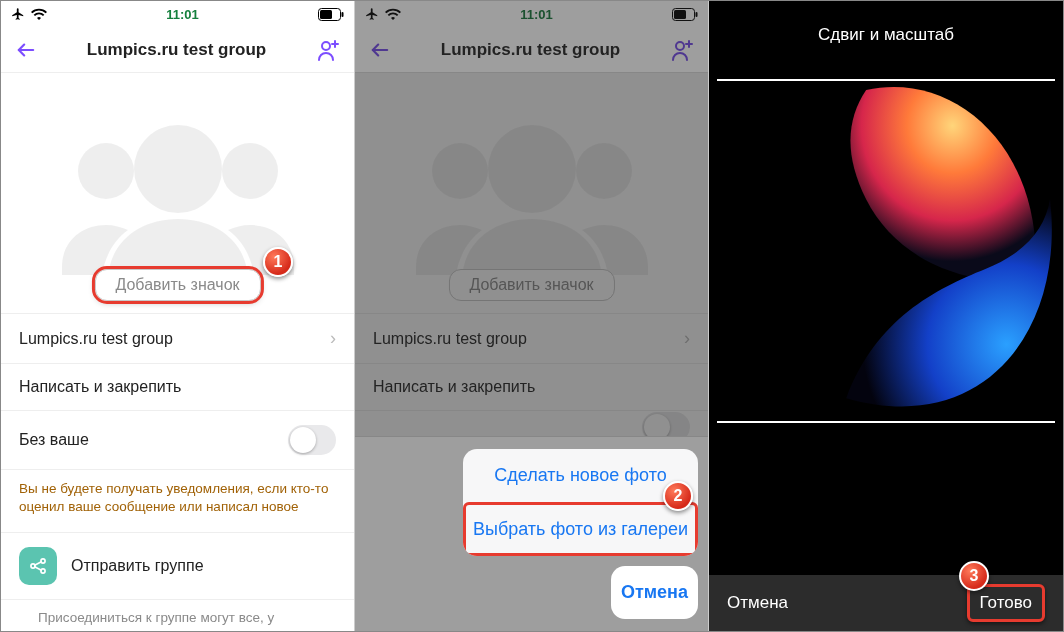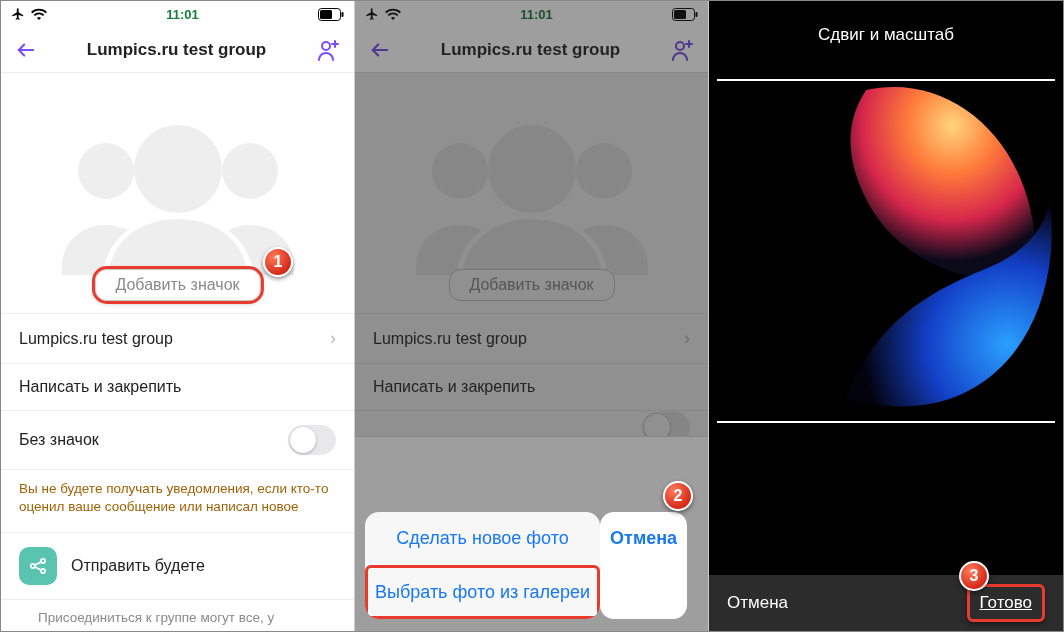--- a/index.html
+++ b/index.html
@@ -131,21 +131,21 @@
   
   .dim-overlay {
     position: absolute; inset: 0;
     background: rgba(40,40,40,0.45);
     pointer-events: none;
   }
   .s2-content-wrap { filter: brightness(0.9); }
   .action-sheet {
     position: absolute;
     left: 10px; right: 10px; bottom: 12px;
-    display: flex; flex-direction: row; 
+    display: flex; flex-direction: column; gap: 10px; align-items: flex-end;
   }
   .sheet-group {
     background: #f7f7f8;
     border-radius: 14px;
     overflow: hidden;
   }
   .sheet-btn {
     padding: 16px 10px;
     text-align: center;
     font-size: 18px;
@@ -189,21 +189,20 @@
     display: flex; align-items: center; justify-content: space-between;
     padding: 0 18px;
     color: #fff; font-size: 17px;
   }
   .done-highlight {
     border: 3px solid #e73b2f;
     border-radius: 6px;
     padding: 6px 10px;
     box-shadow: 0 2px 4px rgba(0,0,0,.5);
     background: #2c2c2c;
-    text-decoration: underline;
   }
 
   
   .callout {
     position: absolute;
     width: 30px; height: 30px; border-radius: 50%;
     background: radial-gradient(circle at 35% 30%, #ff7a5a, #d62a1a 70%);
     border: 2px solid #fff;
     box-shadow: 0 2px 4px rgba(0,0,0,.45);
     display: flex; align-items: center; justify-content: center;
@@ -276,35 +275,35 @@
     </div>
 
     <div class="row topborder">
       <span>Lumpics.ru test group</span>
       <span class="chev">›</span>
     </div>
     <div class="row">
       <span>Написать и закрепить</span>
     </div>
     <div class="row">
-      <span>Без значок</span>
+      <span>Без ваше</span>
       <span class="toggle"></span>
     </div>
     <div class="note">Вы не будете получать уведомления, если кто-то оценил ваше сообщение или написал новое</div>
     <div class="sharerow">
       <span class="share-badge">
         <svg width="20" height="20" viewBox="0 0 24 24" fill="none" stroke="#fff" stroke-width="2" stroke-linecap="round">
             <circle cx="6" cy="12" r="2.5"></circle>
             <circle cx="18" cy="6" r="2.5"></circle>
             <circle cx="18" cy="18" r="2.5"></circle>
             <path d="M8 11l8-4"></path>
             <path d="M8 13l8 4"></path>
           </svg>
       </span>
-      <span>Отправить будете</span>
+      <span>Отправить группе</span>
     </div>
     <div class="cutoff">Присоединиться к группе могут все, у</div>
   </div>
 
   <div class="screen s2">
     <div class="s2-content-wrap">
       <div class="statusbar">
         <div class="status-left">
           <span class="airplane-icon">
             <svg width="14" height="14" viewBox="0 0 24 24" fill="#000">

